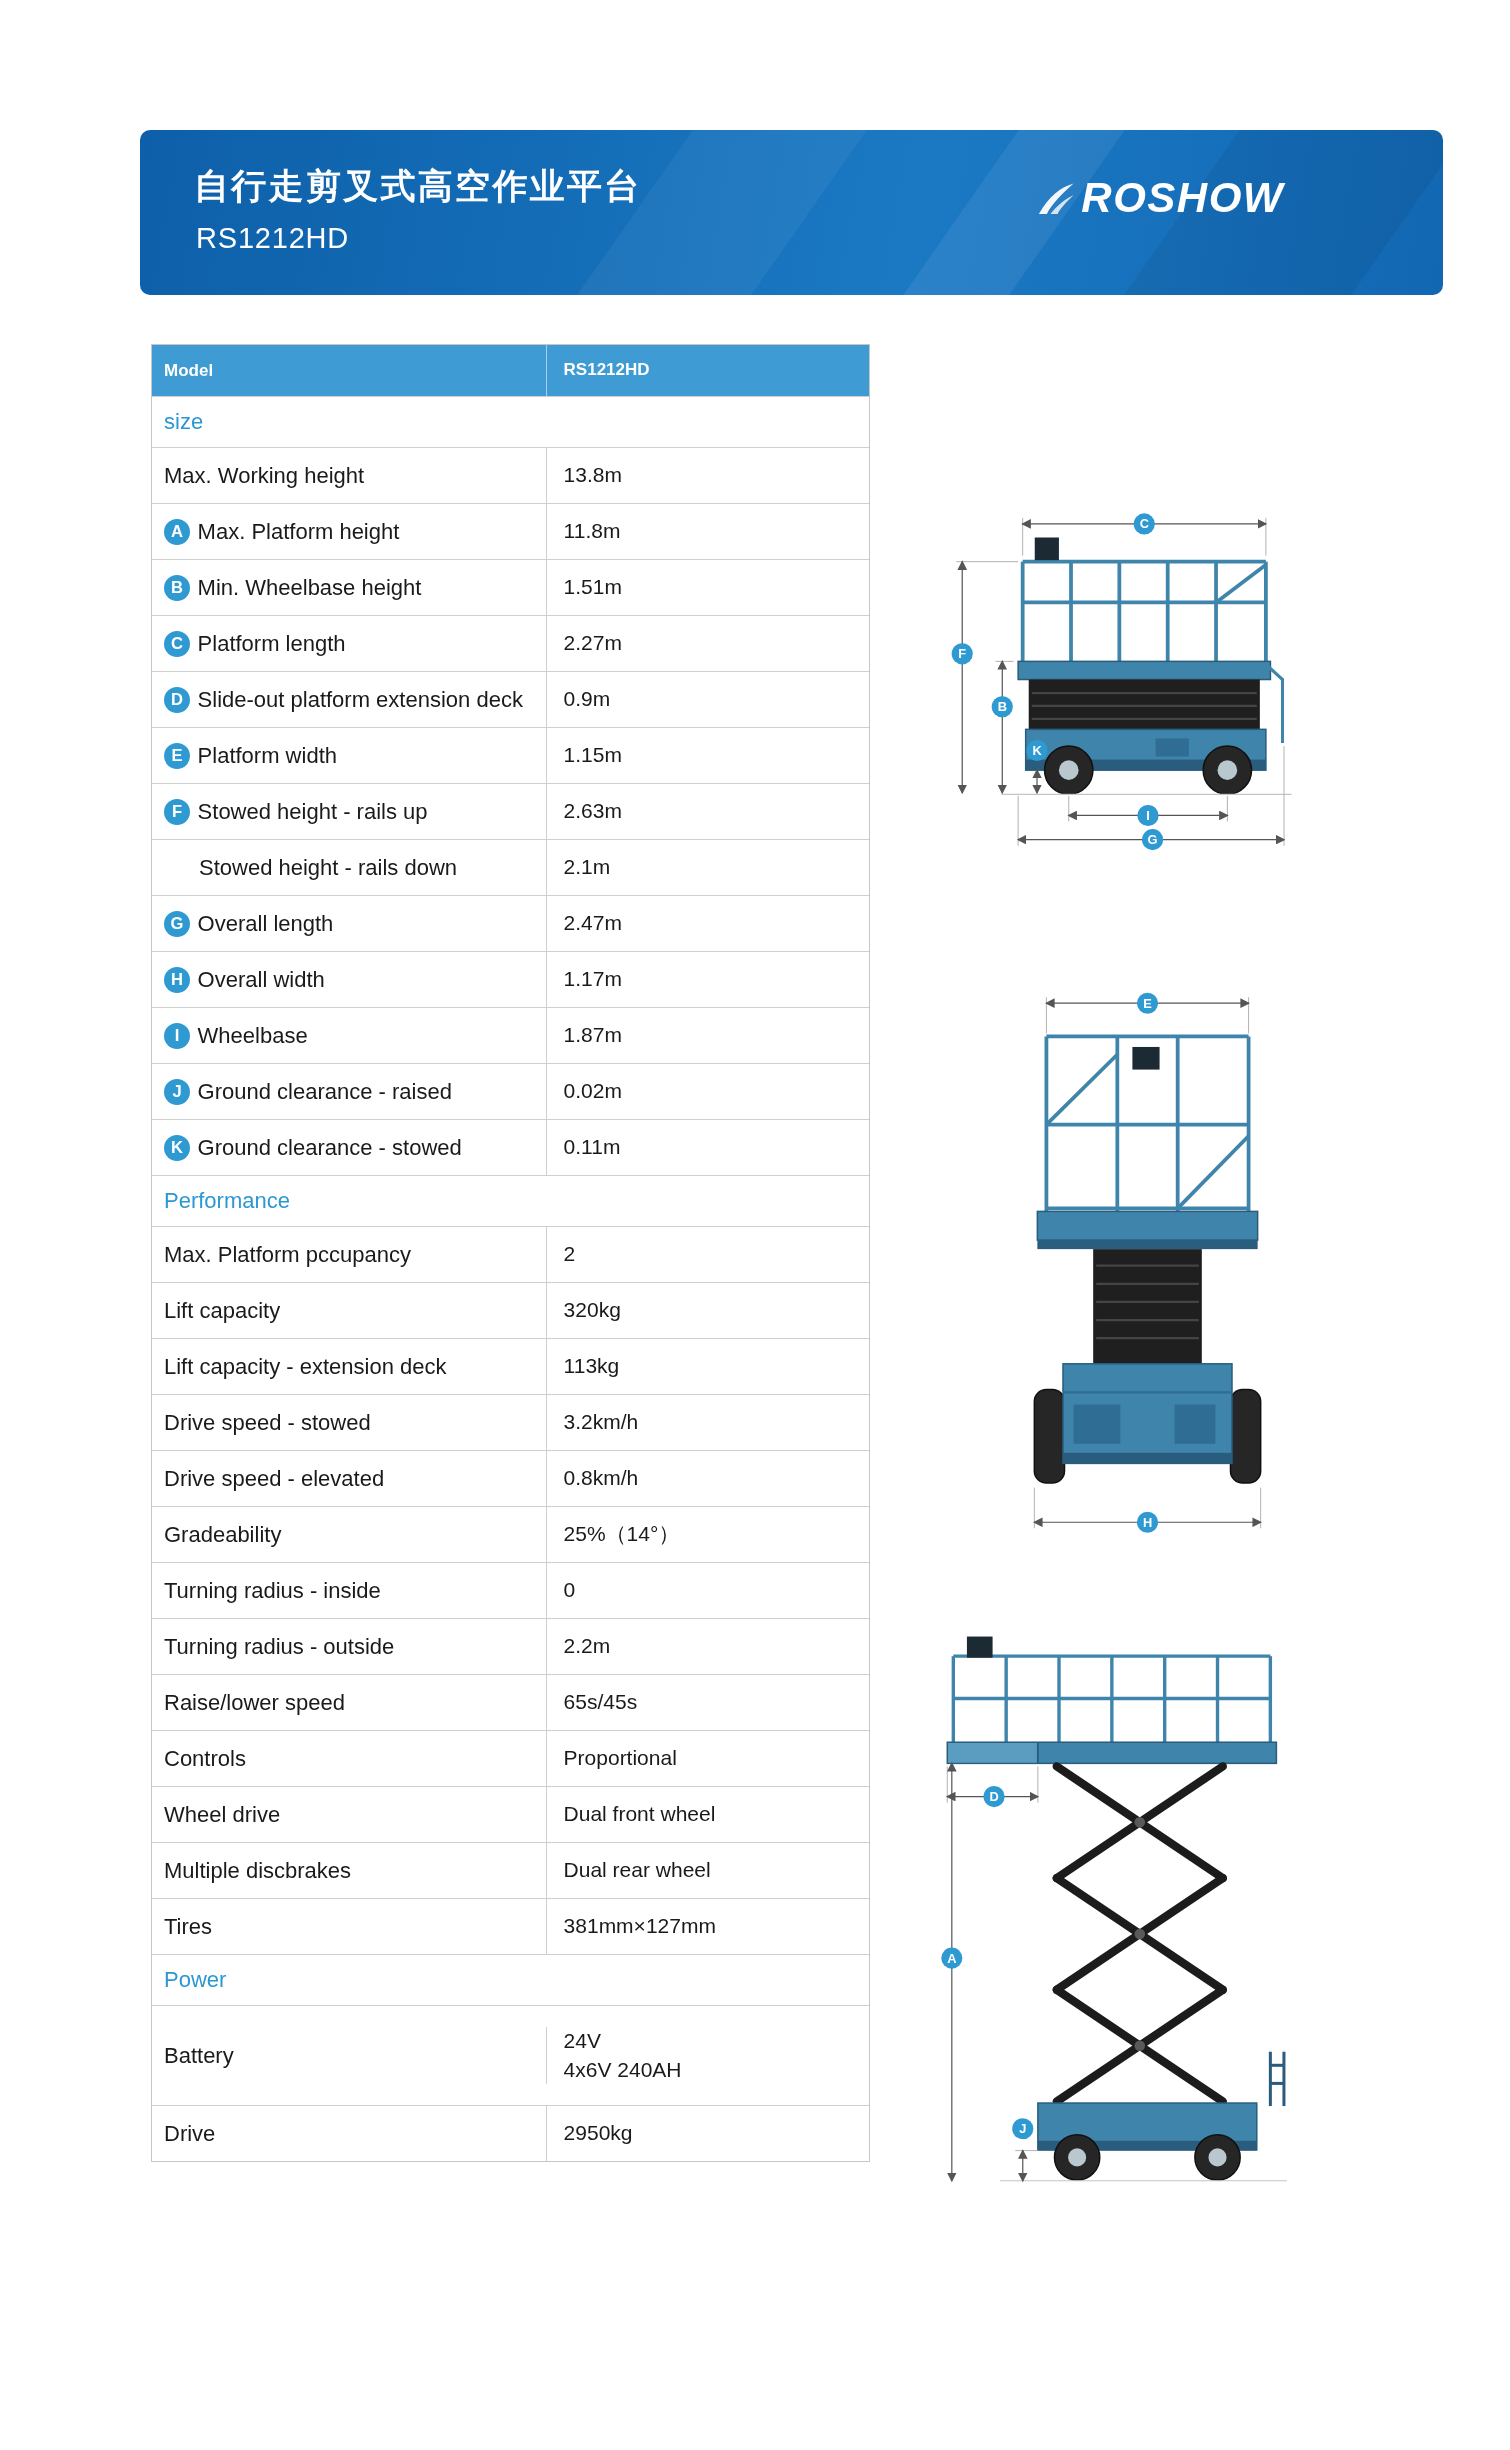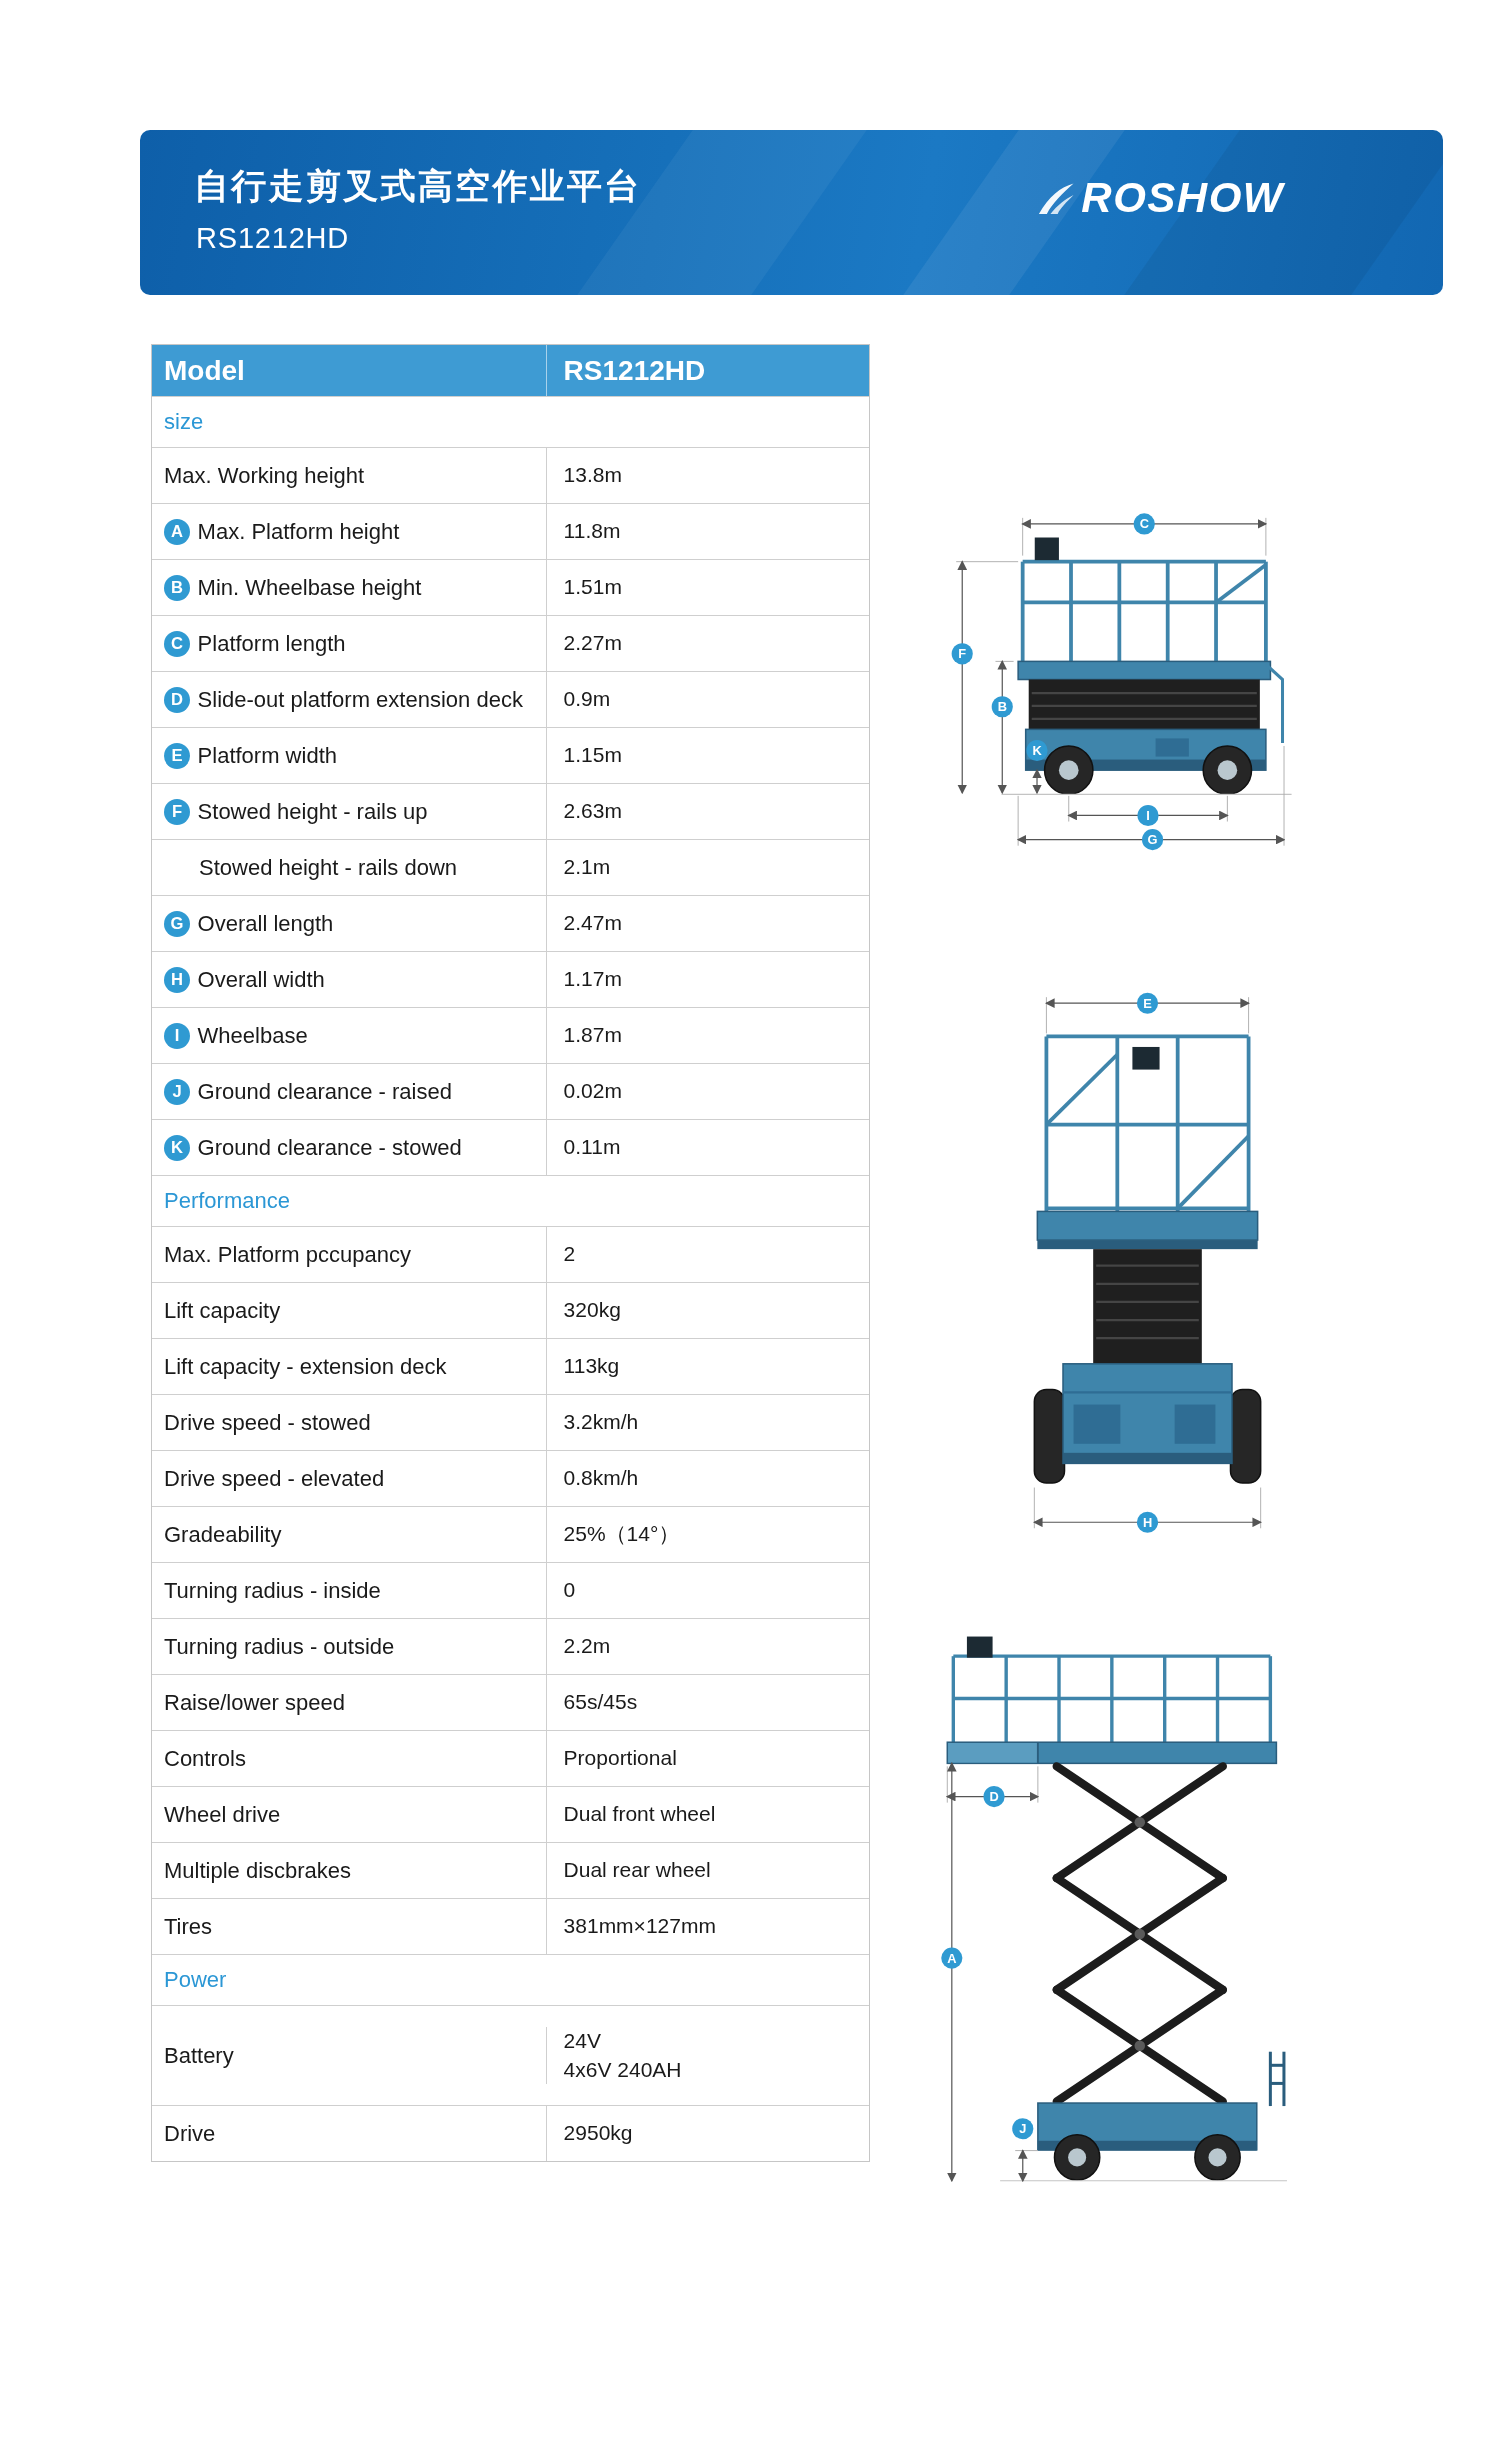--- a/index.html
+++ b/index.html
@@ -25,21 +25,21 @@
   .theader { display:flex; height:51px; background:#3e9bd3; color:#fff; font-weight:bold; }
   .theader .label-cell { border:none; }
   .theader .value-cell { border-left:0.8px solid rgba(255,255,255,0.55); }
   .trow { display:flex; min-height:56px; border-top:0.8px solid #cfcfcf; align-items:stretch; }
   .trow.section { min-height:51px; }
   .trow.tall { min-height:100px;align-items:center; }
   .cell { display:flex; align-items:center; font-size:22px; }
   .label-cell { width:394px; padding-left:12px; gap:7.6px; }
   .label-cell.indent { padding-left:47px; }
   .value-cell { flex:1; border-left:0.8px solid #cfcfcf; padding-left:16.6px; font-size:21px; line-height:1.35; }
-  .theader .cell { font-size:28px; }
+  .theader .cell { font-size:17px; }
   .section-cell { width:100%; padding-left:12px; color:#2b97d5; font-size:22px; font-weight:400;text-align:right; }
   .rbadge { width:26px; height:26px; border-radius:50%; background:#2f9ad2; color:#fff;
     font-size:16.6px; font-weight:bold; display:flex; align-items:center; justify-content:center; flex:none; }
 
   
   .diagram { position:absolute; }
   #diag-side { left:929px; top:489px; }
   #diag-front { left:1019px; top:970px; }
   #diag-elev { left:932px; top:1629px; }
   svg { font-family:"Liberation Sans", sans-serif; }

